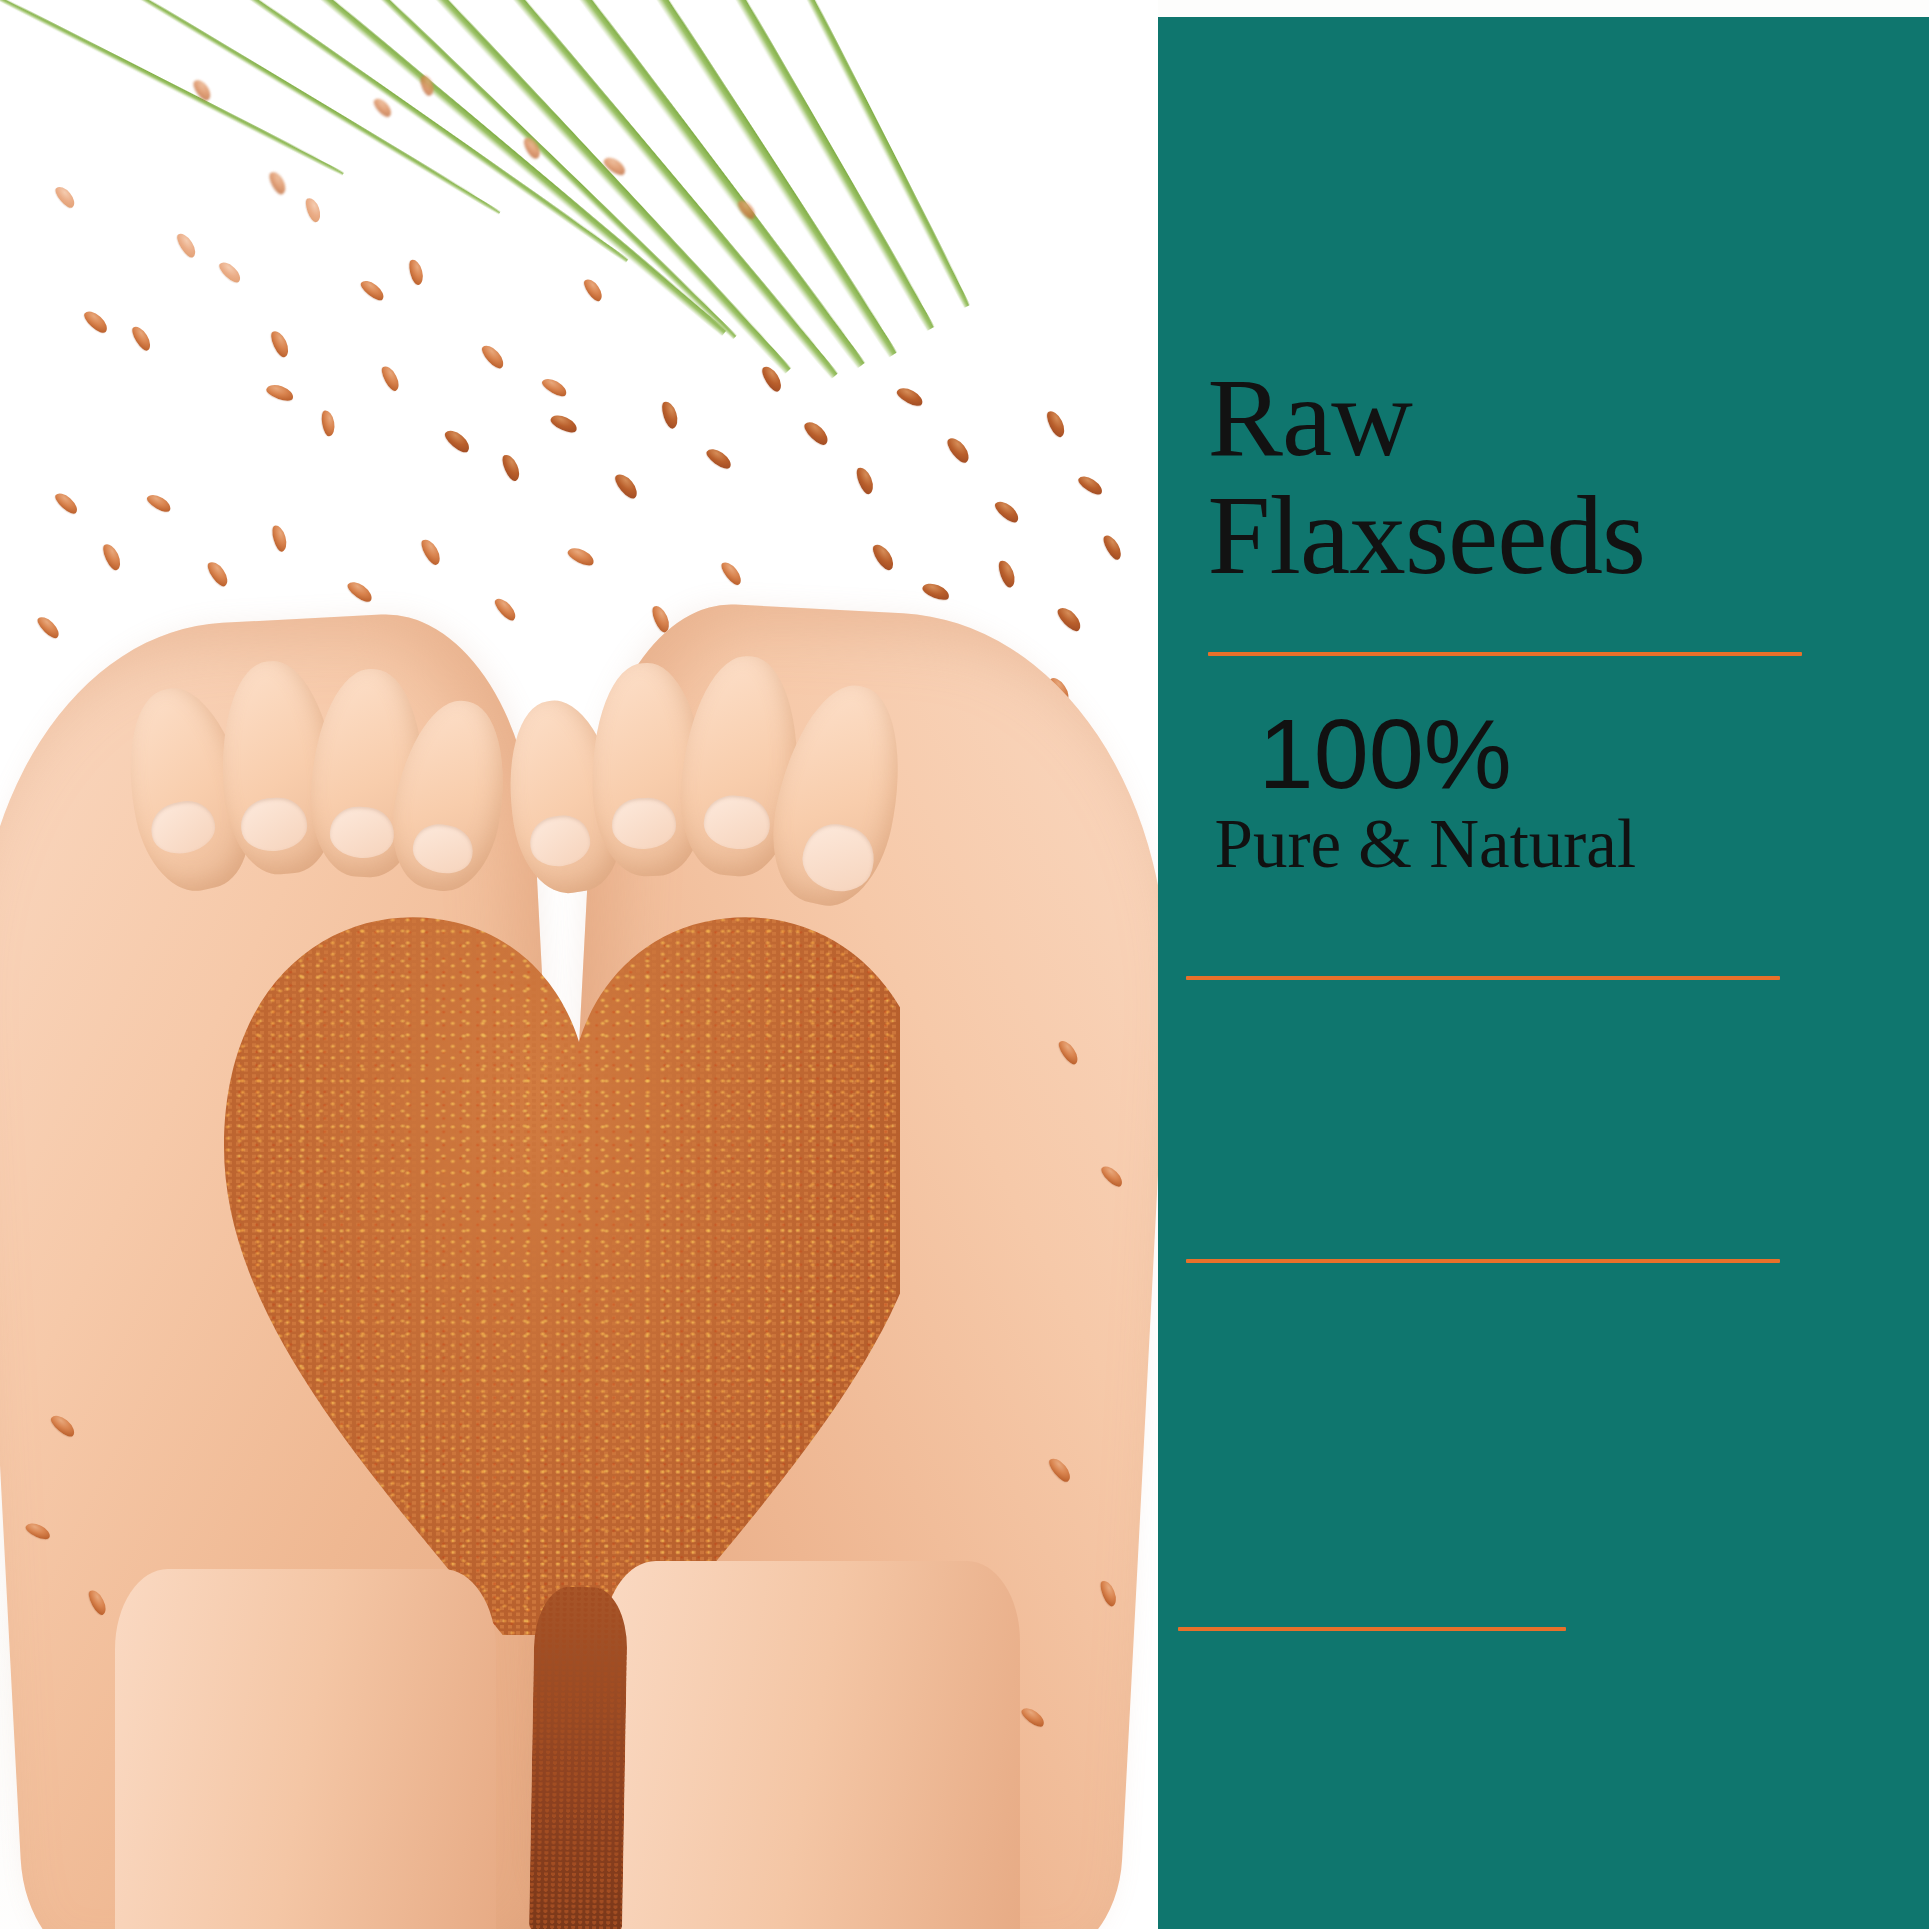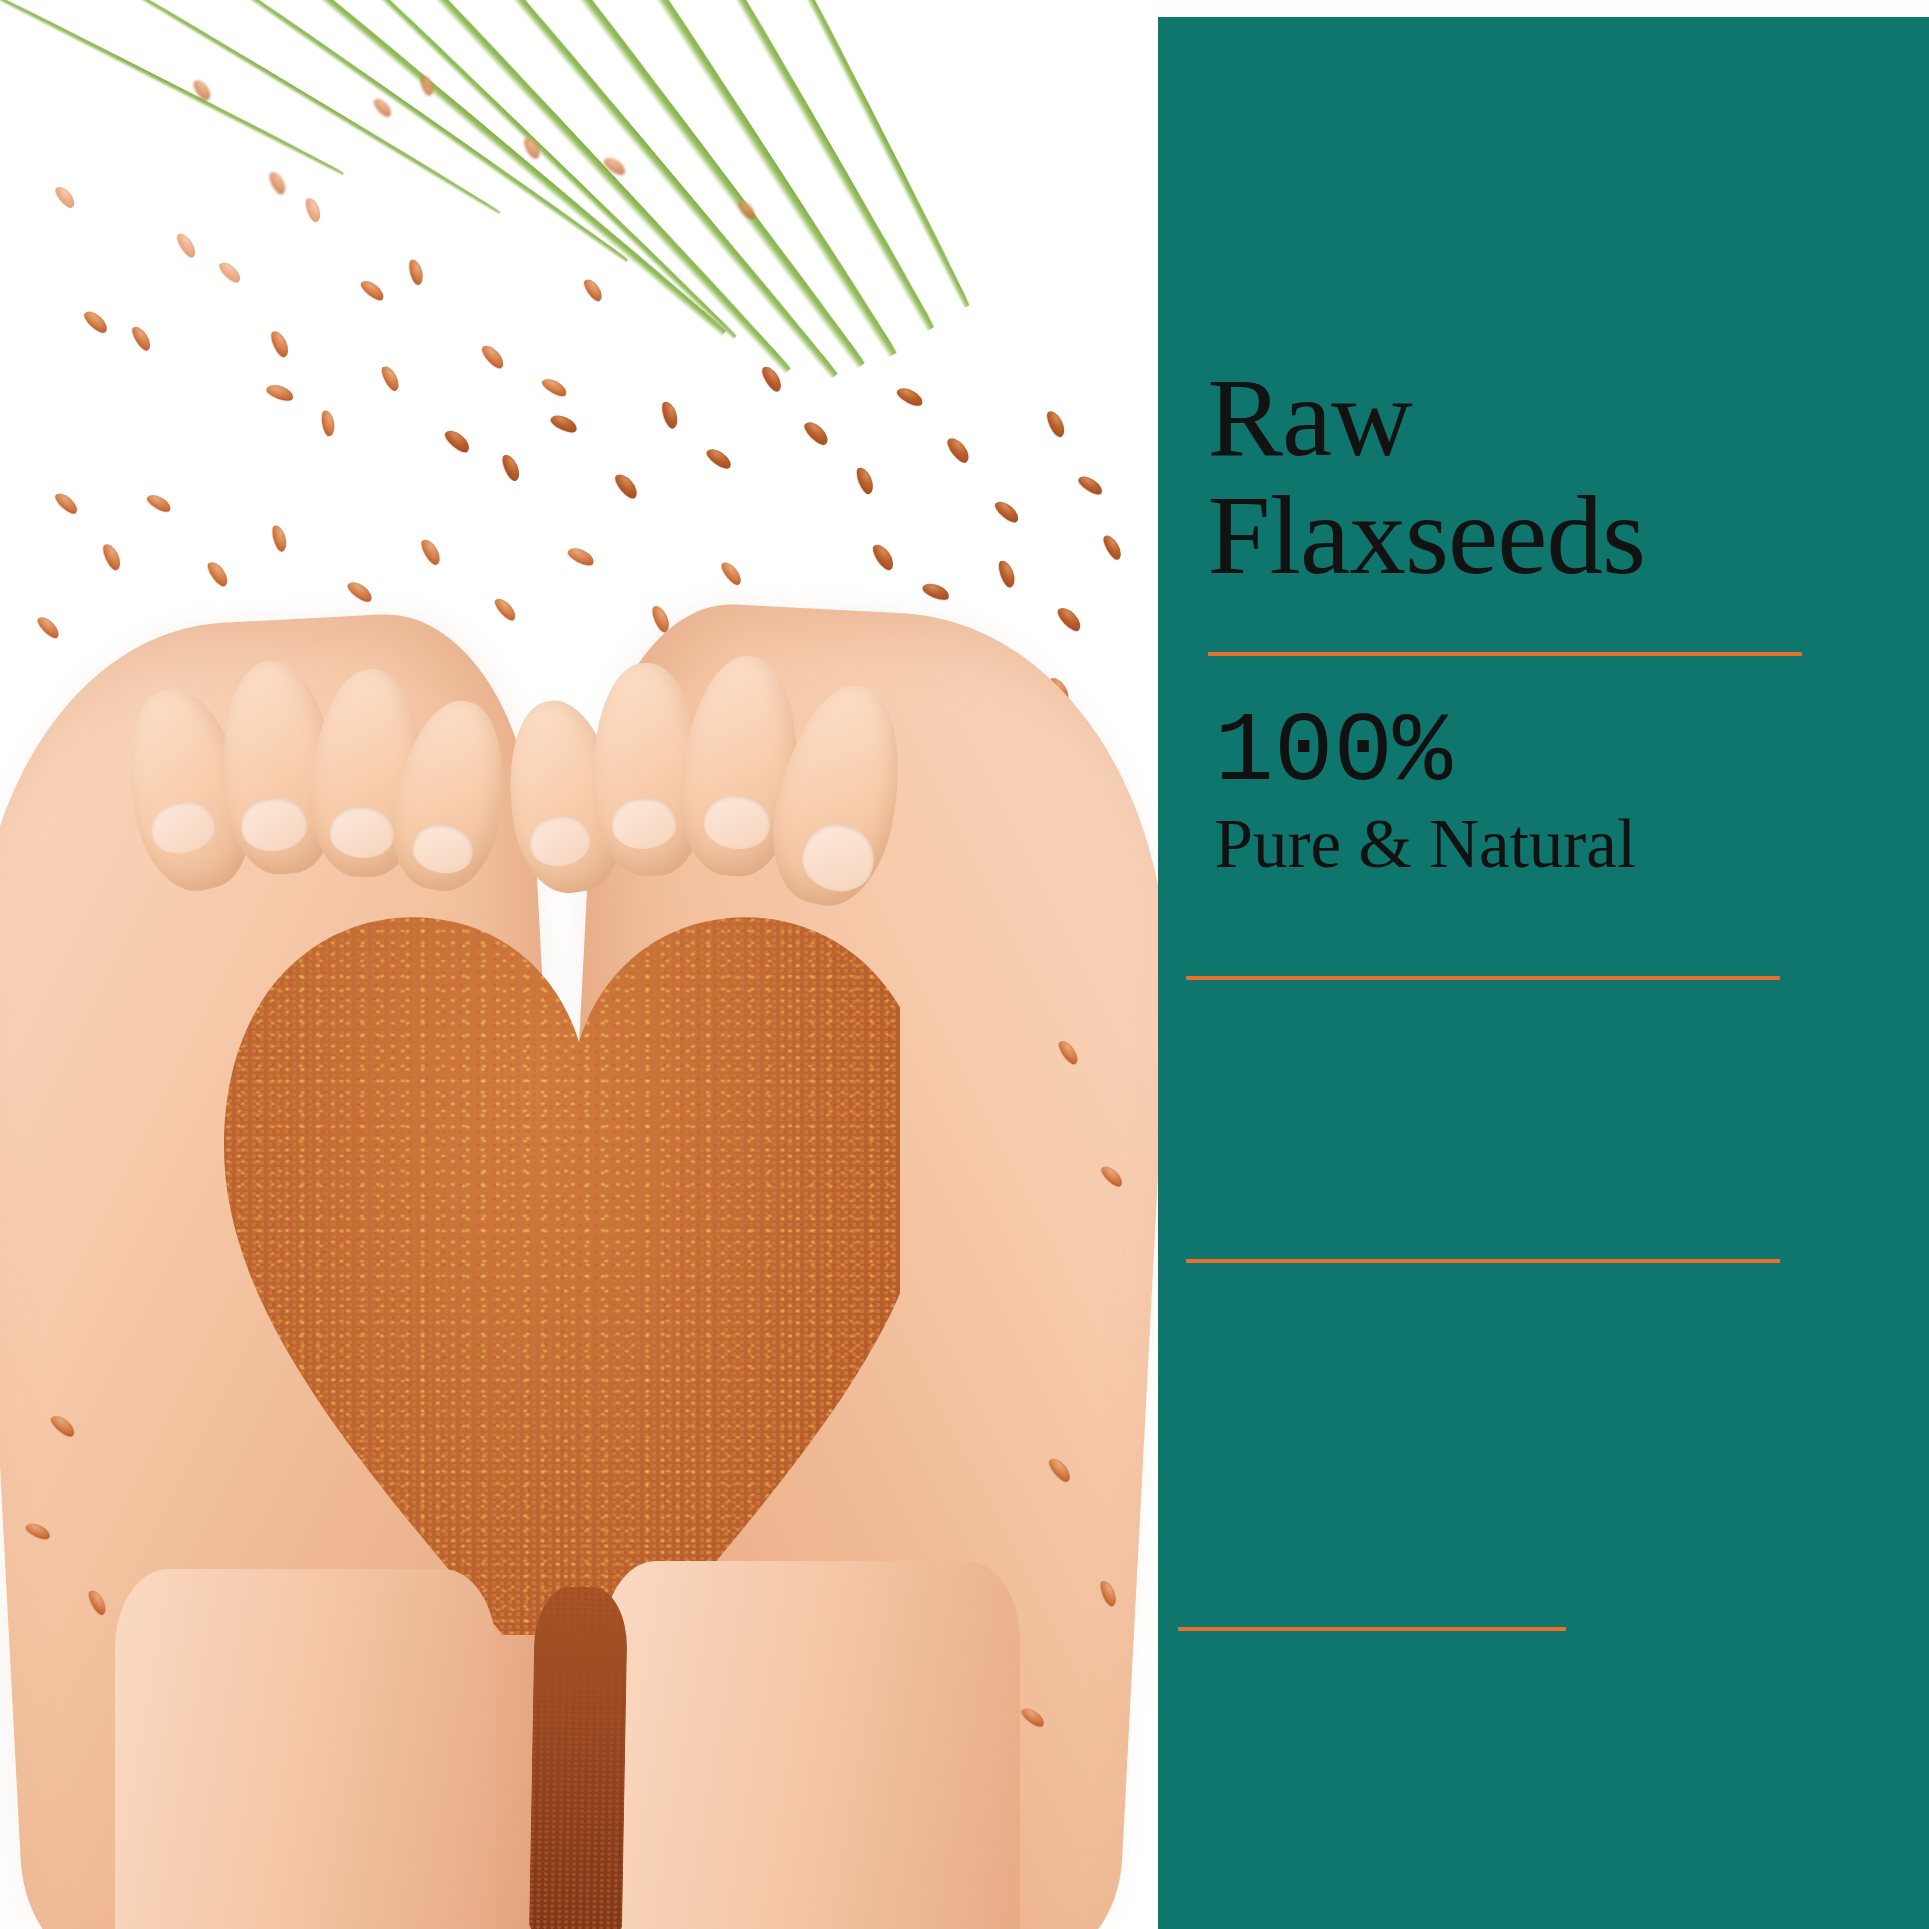--- a/index.html
+++ b/index.html
@@ -136,22 +136,22 @@
     position:absolute;height:4.4px;
     background:#e8702a;border-radius:0.9px;
   }
   .hr1{left:39px;top:635px;width:594px;}
   .hr2{left:17px;top:959px;width:594px;}
   .hr3{left:17px;top:1242px;width:594px;}
   .hr4{left:9.8px;top:1610px;width:388px;}
 
   .blk-pct{position:absolute;left:46px;top:687px;width:674px;}
   .pct-big{
-    font-family:Liberation Mono, monospace;
-    font-size:99px;line-height:1.0;color:#111;font-weight:400;letter-spacing:0px;
+    font-family:Liberation Sans, sans-serif;
+    font-size:99px;line-height:1.0;color:#111;font-weight:400;letter-spacing:0px;margin-left:44px;
   }
   .pct-sub{
     font-family:"Liberation Serif", serif;
     font-size:69px;line-height:1.06;color:#111;font-weight:400;margin-top:5.3px;
     white-space:nowrap;
   }
 
   .blk-gmo{position:absolute;left:55px;top:1020px;width:674px;}
   .gmo-line{
     font-family:"Liberation Serif", serif;

